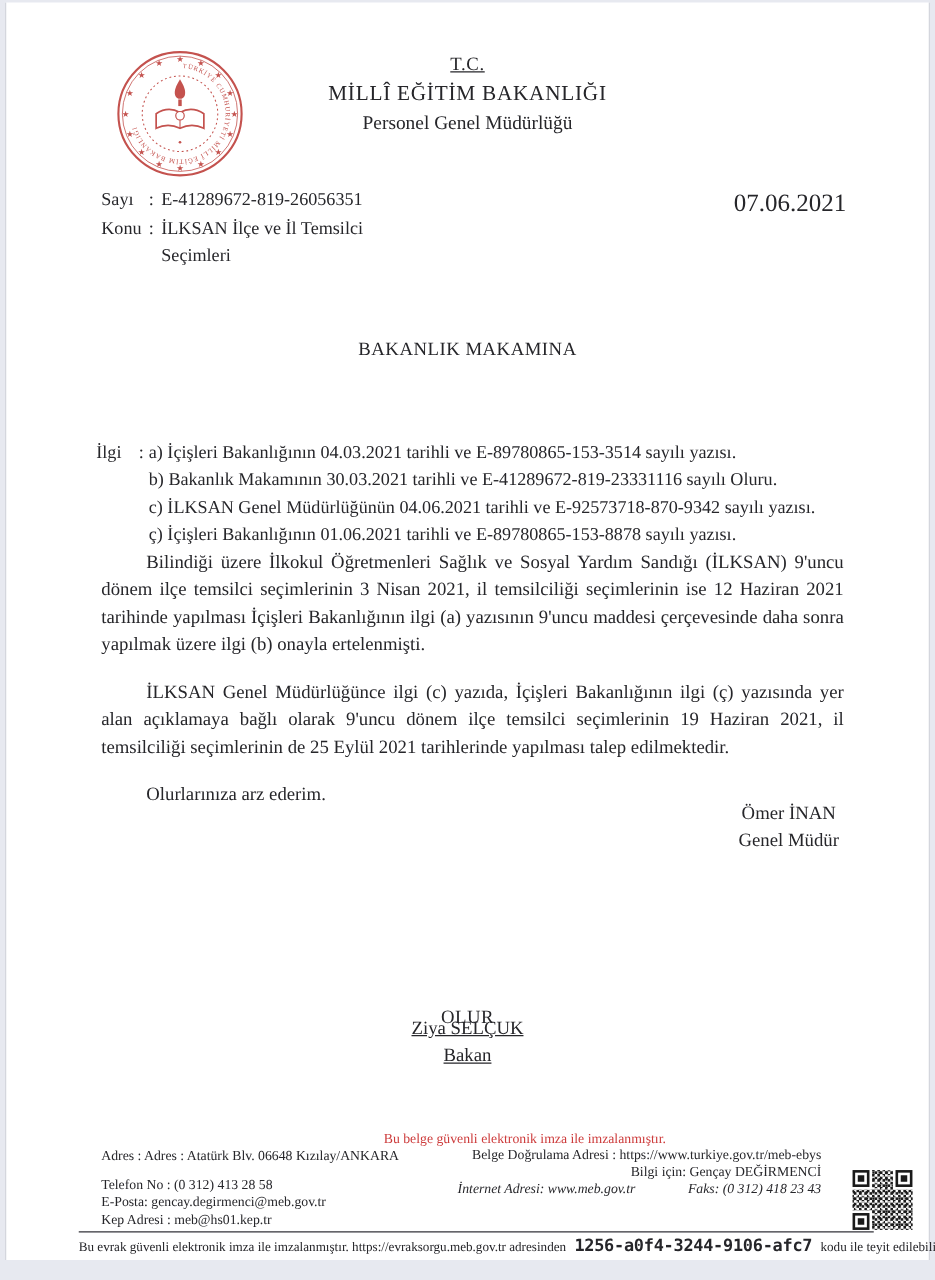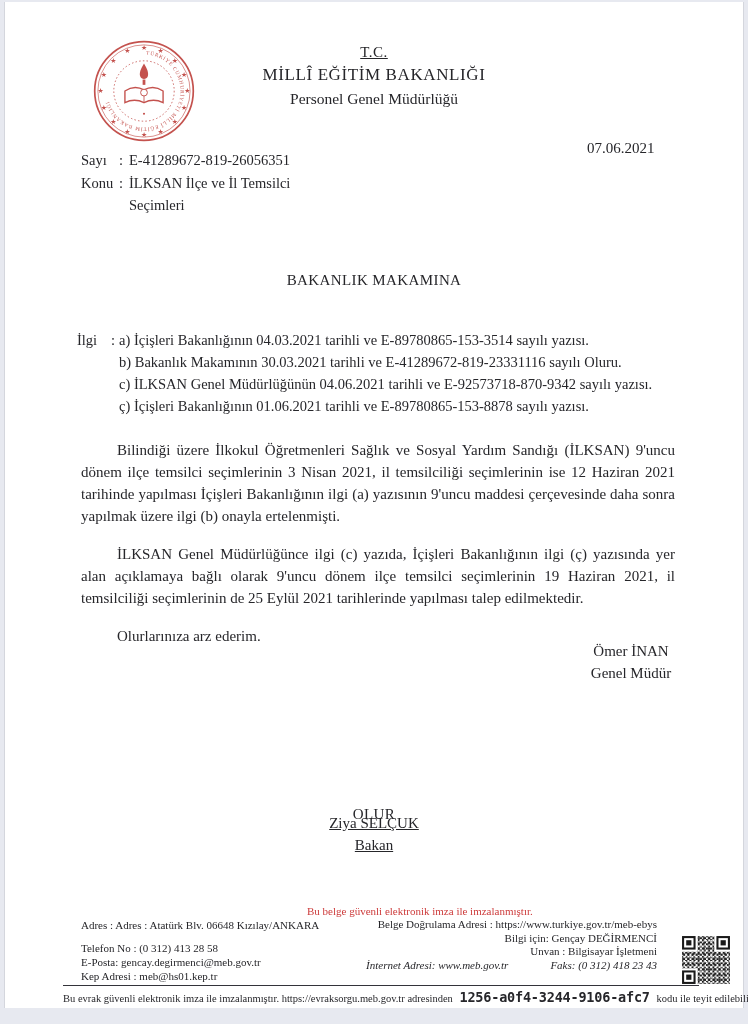--- a/index.html
+++ b/index.html
@@ -18,26 +18,26 @@
   .emblem{position:absolute;left:86px;top:36px;width:106px;height:106px;}
   .hdr{position:absolute;left:0;top:40px;width:100%;text-align:center;}
   .hdr-tc{font-size:15px;line-height:20px;letter-spacing:.5px;text-decoration:underline;}
   .hdr-min{font-size:17px;line-height:25px;letter-spacing:.6px;}
   .hdr-dep{font-size:15.5px;line-height:23px;}
   .meta{position:absolute;left:76px;top:147px;font-size:14.5px;}
   .meta-row{line-height:22.5px;white-space:nowrap;}
   .ml{display:inline-block;width:38px;}
   .mc{display:inline-block;width:10px;}
   .meta-row2{line-height:22.5px;padding-left:48px;}
-  .date{position:absolute;left:582px;top:138px;font-size:15px;}
+  .date{position:absolute;left:582px;top:150px;font-size:20px;}
   .salutation{position:absolute;left:0;top:270px;width:100%;text-align:center;
     font-size:15px;letter-spacing:.4px;}
   .ilgi{position:absolute;left:72px;top:327px;font-size:14.5px;width:630px;}
   .ilgi-row{line-height:22px;white-space:nowrap;}
-  .il{display:inline-block;width:34px;}
+  .il{display:inline-block;width:34px;margin-top:22px;}
   .ic{display:inline-block;width:8px;}
   .ilgi-rest{padding-left:42px;}
   .ilgi-rest div{line-height:22px;white-space:nowrap;}
   .letter-body{position:absolute;left:0;top:421px;width:100%;
     padding:0 52px 0 60px;box-sizing:border-box;font-size:15px;}
   .letter-body p{margin:16px;text-indent:36px;text-align:justify;line-height:22px;}
   .sig{position:absolute;left:546px;top:638px;width:160px;text-align:center;
     font-size:15px;line-height:22px;}
   .olur{position:absolute;left:0;top:766px;width:100%;text-align:center;
     font-size:15px;letter-spacing:.4px;margin-top:38px;}
@@ -153,21 +153,20 @@
     <div class="gap">Adres : Adres : Atatürk Blv.   06648 Kızılay/ANKARA</div>
     <div>Telefon No :  (0 312) 413 28 58</div>
     <div>E-Posta:  gencay.degirmenci@meb.gov.tr</div>
     <div>Kep Adresi : meb@hs01.kep.tr</div>
   </div>
 
   <div class="f-right">
     <div class="f-red">Bu belge güvenli  elektronik imza ile imzalanmıştır.</div>
     <div>Belge Doğrulama Adresi : https://www.turkiye.gov.tr/meb-ebys</div>
     <div>Bilgi için: Gençay DEĞİRMENCİ</div>
-    <div>Unvan :  Bilgisayar İşletmeni</div>
     <div class="f-inline">
       <span>İnternet Adresi: www.meb.gov.tr</span><span class="sp"></span><span>Faks: (0 312) 418 23 43</span>
     </div>
   </div>
 
   <svg class="qr" viewBox="0 0 48 48" aria-hidden="true">
     <defs>
       <pattern id="qn1" width="4" height="4" patternUnits="userSpaceOnUse">
         <rect width="4" height="4" fill="#ffffff"></rect>
         <rect width="2" height="2" fill="#1a1a1a"></rect>

